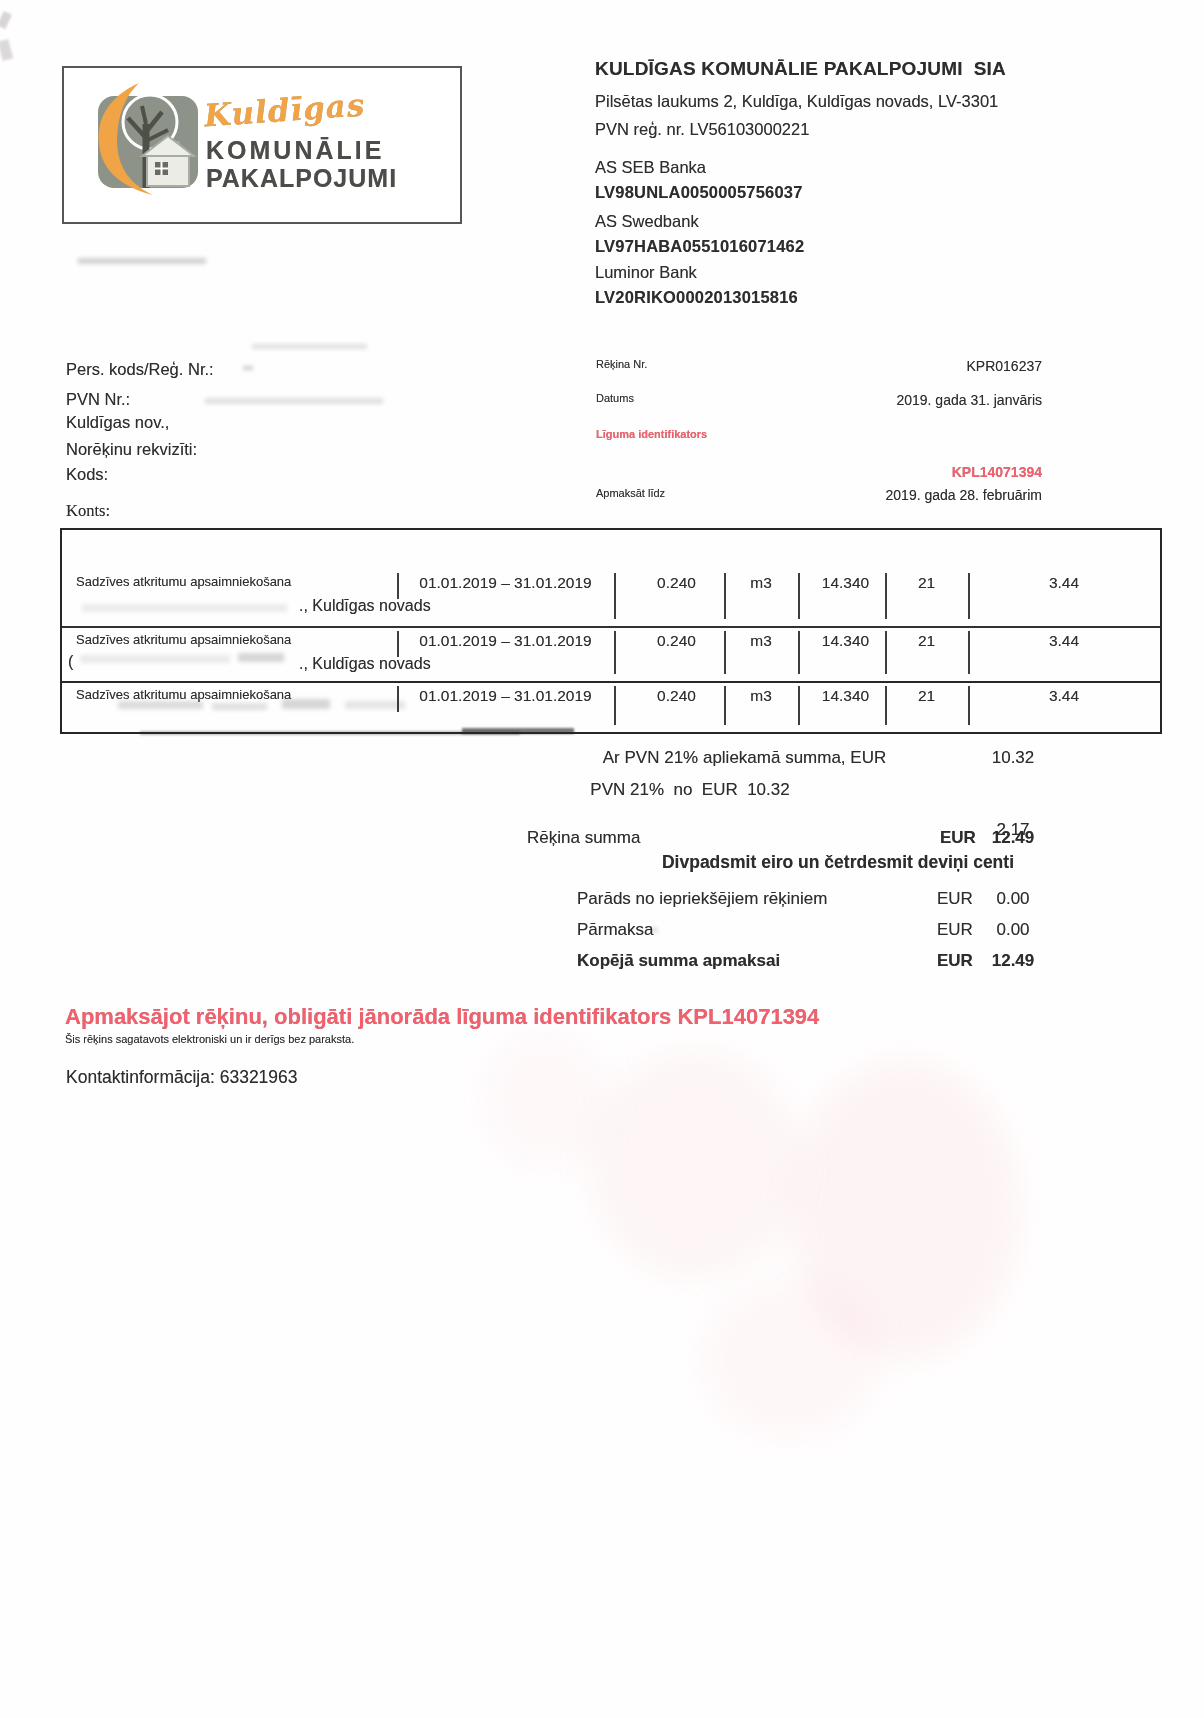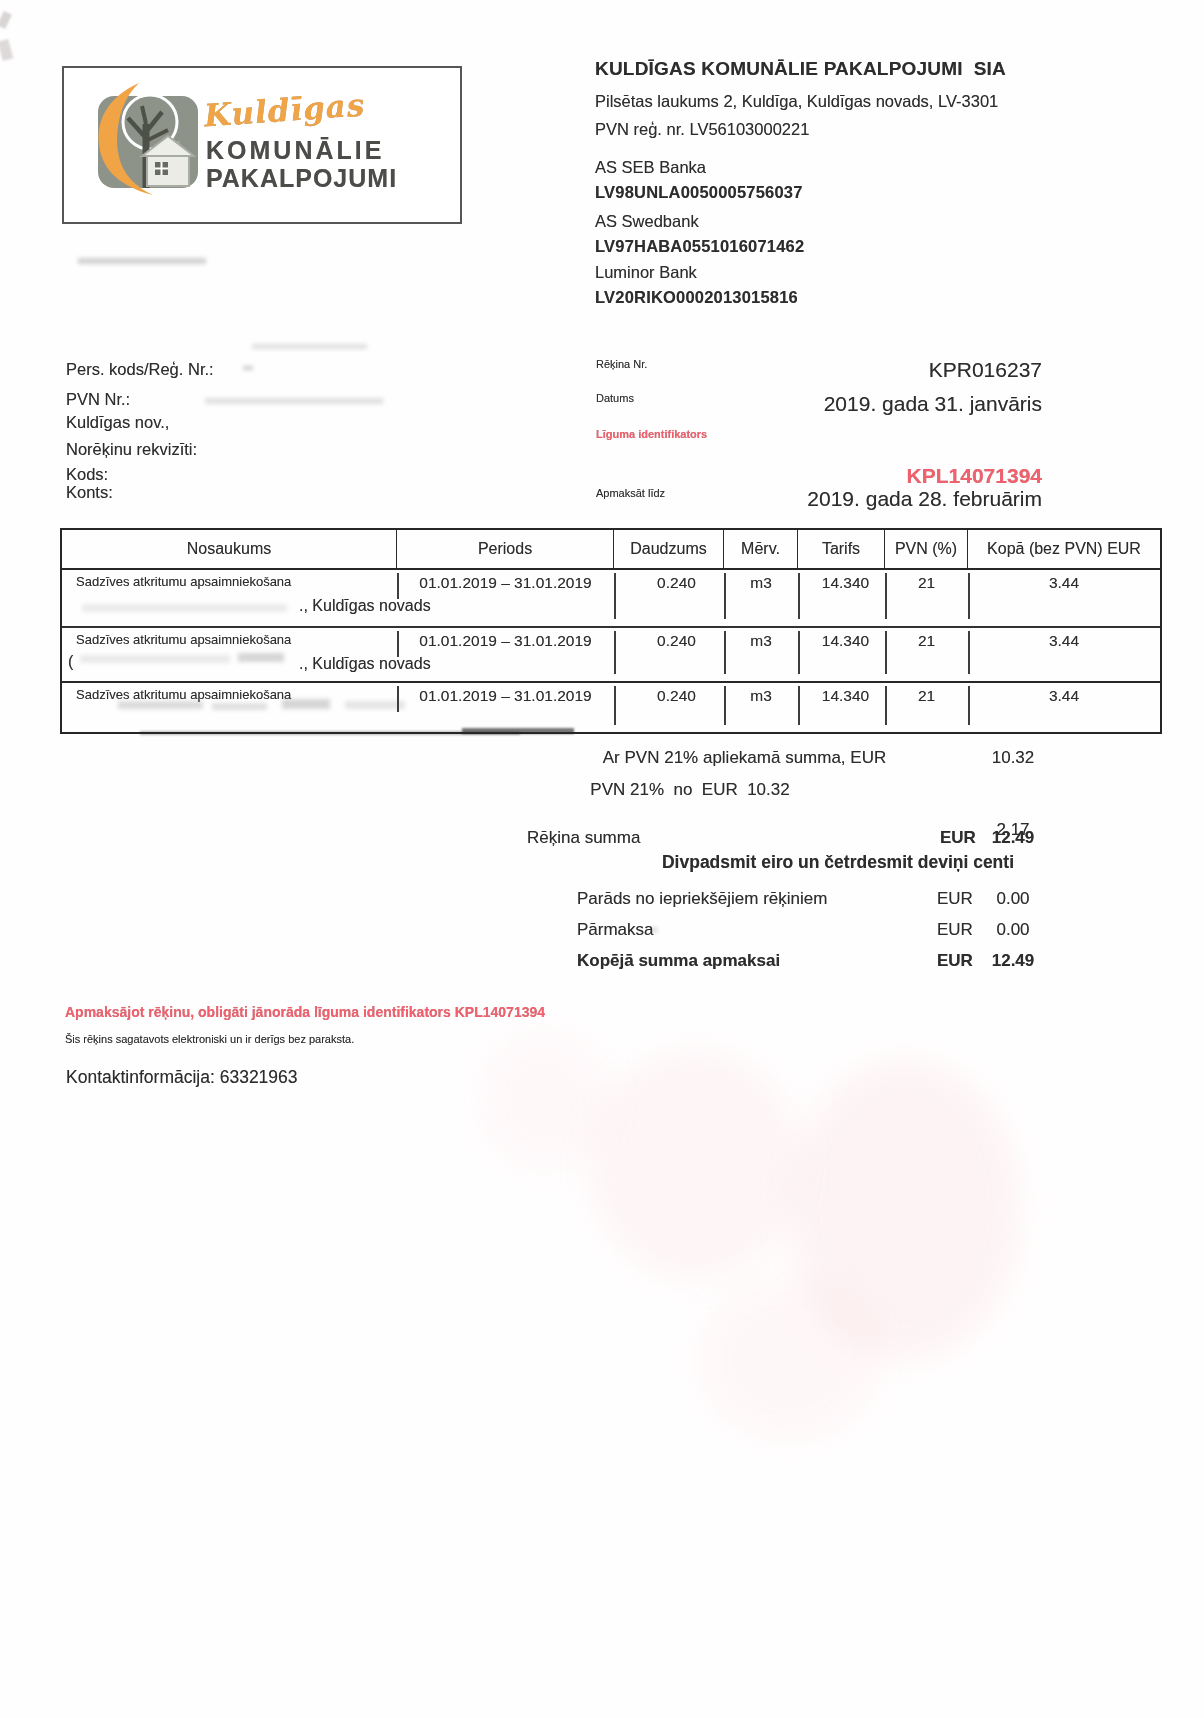--- a/index.html
+++ b/index.html
@@ -26,21 +26,21 @@
   .c-addr{left:595px;top:92px;font-size:16.5px;}
   .c-vat{left:595px;top:120px;font-size:16.5px;}
   .bank-n{left:595px;font-size:16.5px;}
   .bank-i{left:595px;font-size:16.5px;font-weight:700;letter-spacing:.2px;}
 
   
   .cust{left:66px;font-size:16.5px;}
 
   
   .mlab{left:596px;font-size:11px;}
-  .mval{left:696px;width:346px;text-align:right;font-size:21px;}
+  .mval{left:696px;width:346px;text-align:right;font-size:14px;}
   .accent{color:var(--accent);font-weight:700;}
 
   
   .tbl{left:60px;top:528px;width:1098px;height:202px;border:2.5px solid #262626;background:transparent;}
   .thead{position:absolute;left:0;top:0;right:0;height:38px;border-bottom:2px solid #262626;
          display:grid;grid-template-columns:335px 217px 110px 74px 87px 83px 1fr;}
   .th{display:flex;align-items:center;justify-content:center;font-size:16px;border-right:1.5px solid #2a2a2a;}
   .th:last-child{border-right:none;}
   .trow{position:absolute;left:0;right:0;}
   .r1{top:40px;height:56px;border-bottom:2px solid #303030;}
@@ -73,21 +73,21 @@
   .s4eur{left:937px;top:889px;}
   .s4v{left:938px;width:150px;top:889px;}
   .s5lab{left:577px;top:920px;}
   .s5eur{left:937px;top:920px;}
   .s5v{left:938px;width:150px;top:920px;}
   .s6lab{left:577px;top:951px;}
   .s6eur{left:937px;top:951px;}
   .s6v{left:938px;width:150px;top:951px;}
 
   
-  .fnotice{left:65px;top:1004px;font-size:14px;font-weight:700;color:var(--accent);}
+  .fnotice{left:65px;top:1004px;font-size:22px;font-weight:700;color:var(--accent);}
   .felec{left:65px;top:1033px;font-size:11px;}
   .fcontact{left:66px;top:1067px;font-size:17.5px;}
 
   
   .sm{position:absolute;background:#9a9a9a;filter:blur(2px);pointer-events:none;}
   .blob{position:absolute;border-radius:50%;filter:blur(16px);pointer-events:none;}
   .mark{position:absolute;background:#b4aeae;filter:blur(1px);pointer-events:none;}
 </style>
 </head>
 <body>
@@ -148,41 +148,32 @@
   <div class="abs bank-n" style="top:212px;">AS Swedbank</div>
   <div class="abs bank-i" style="top:237px;">LV97HABA0551016071462</div>
   <div class="abs bank-n" style="top:263px;">Luminor Bank</div>
   <div class="abs bank-i" style="top:288px;">LV20RIKO0002013015816</div>
 
   <div class="abs cust" style="top:360px;">Pers. kods/Reģ. Nr.:</div>
   <div class="abs cust" style="top:390px;">PVN Nr.:</div>
   <div class="abs cust" style="top:413px;">Kuldīgas nov.,</div>
   <div class="abs cust" style="top:440px;">Norēķinu rekvizīti:</div>
   <div class="abs cust" style="top:465px;">Kods:</div>
-  <div class="abs cust" style="top:483px;">Konts:</div>
+  <div class="abs cust" style="top:501px;font-family:Liberation Serif, serif;">Konts:</div>
 
   <div class="abs mlab" style="top:358px;">Rēķina Nr.</div>
   <div class="abs mval" style="top:358px;">KPR016237</div>
   <div class="abs mlab" style="top:392px;">Datums</div>
   <div class="abs mval" style="top:392px;">2019. gada 31. janvāris</div>
   <div class="abs mlab accent" style="top:428px;">Līguma identifikators</div>
   <div class="abs mval accent" style="top:428px;margin-top:36px;">KPL14071394</div>
   <div class="abs mlab" style="top:487px;">Apmaksāt līdz</div>
   <div class="abs mval" style="top:487px;">2019. gada 28. februārim</div>
 
   <div class="abs tbl">
-    <div class="thead">
-      <div class="th">Nosaukums</div>
-      <div class="th">Periods</div>
-      <div class="th">Daudzums</div>
-      <div class="th">Mērv.</div>
-      <div class="th">Tarifs</div>
-      <div class="th">PVN (%)</div>
-      <div class="th">Kopā (bez PVN) EUR</div>
-    </div>
 
     <div class="trow r1">
       <span class="vs" style="left:335px;"></span>
         <span class="vs tall" style="left:552px;"></span>
         <span class="vs tall" style="left:662px;"></span>
         <span class="vs tall" style="left:736px;"></span>
         <span class="vs tall" style="left:823px;"></span>
         <span class="vs tall" style="left:906px;"></span>
       <span class="cell cname">Sadzīves atkritumu apsaimniekošana</span>
       <span class="cell cperiod">01.01.2019 – 31.01.2019</span>

